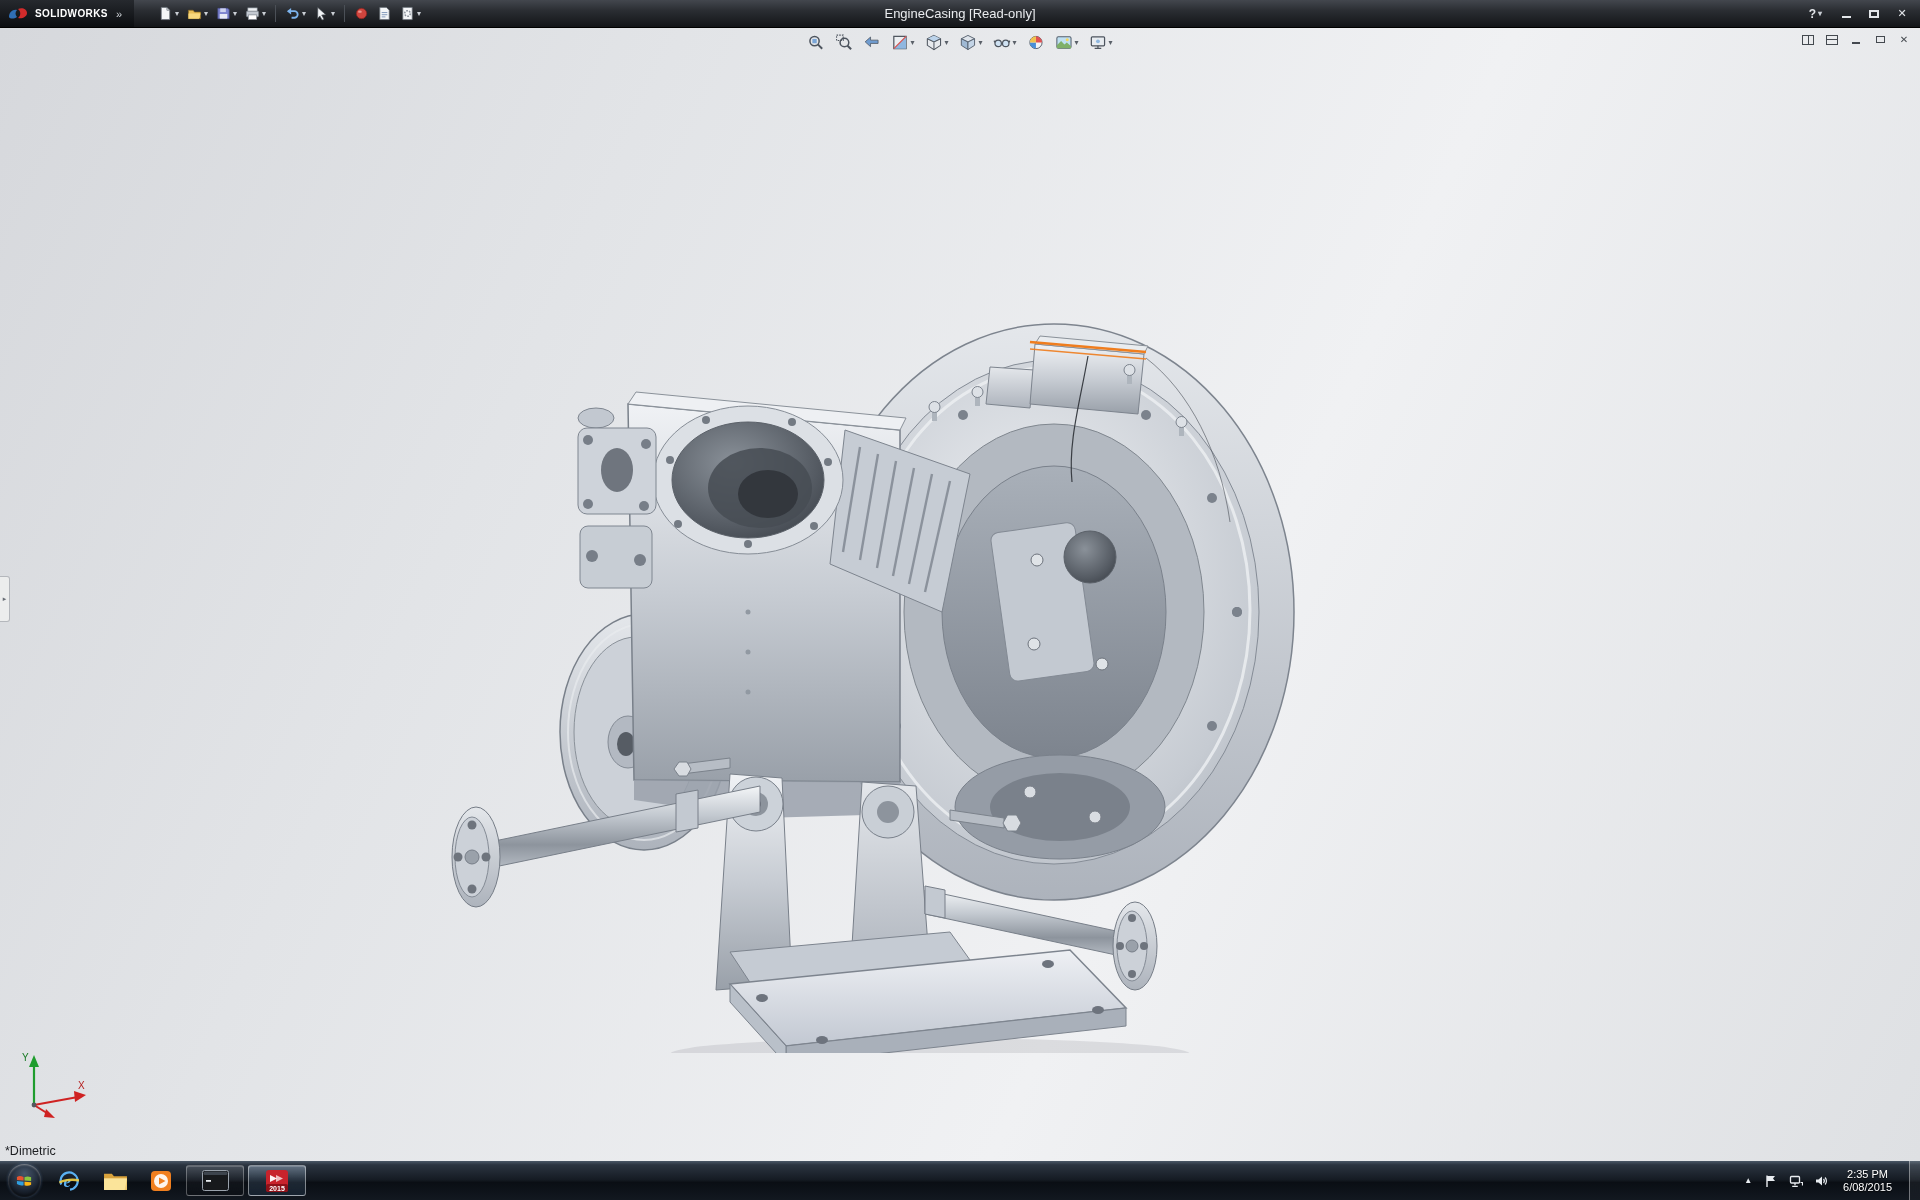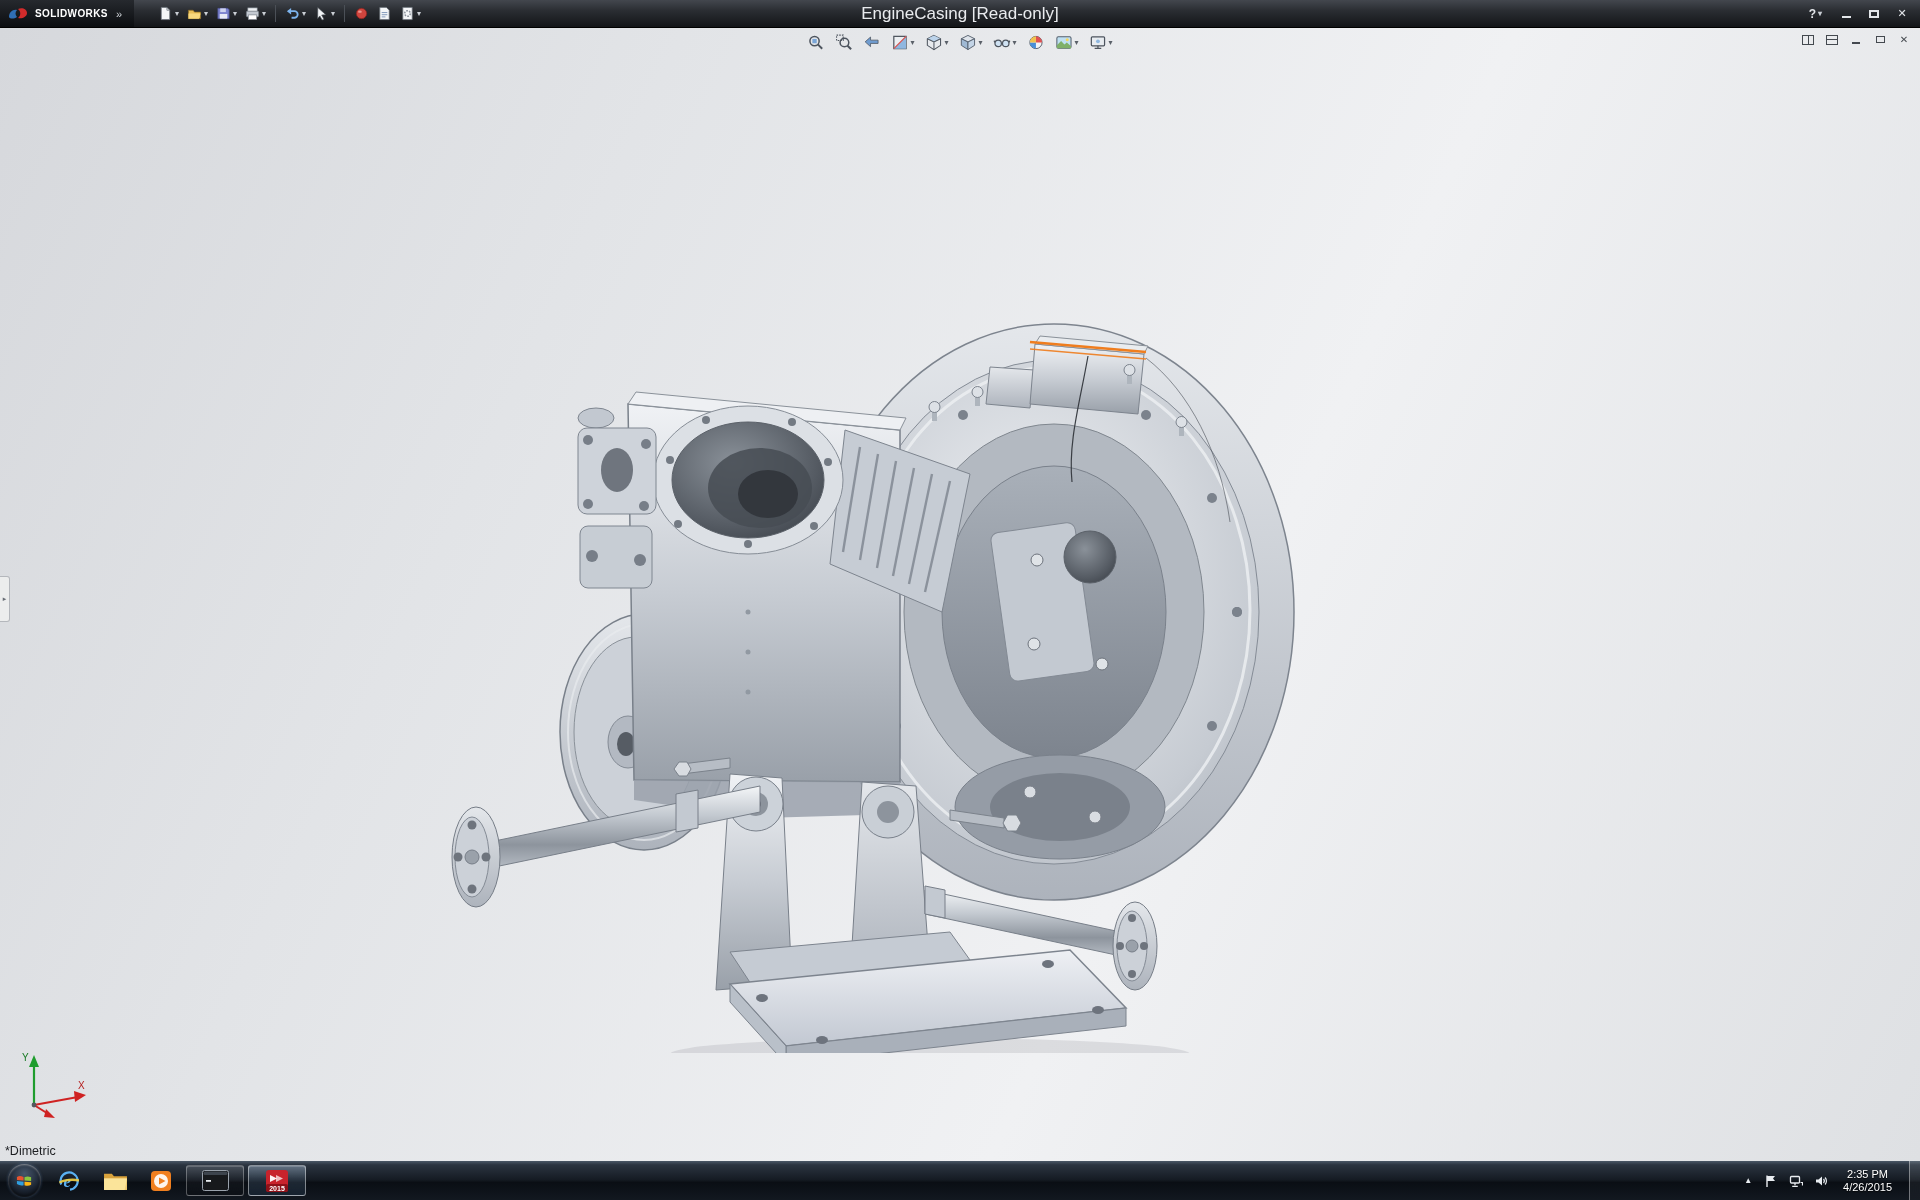--- a/index.html
+++ b/index.html
@@ -14,21 +14,21 @@
   .brand { display:flex; align-items:center; gap:6px; height:100%; padding:0 12px 0 7px;
     background:linear-gradient(#26292e, #0b0d10); }
   .brand-text { color:#fff; font-size:10px; font-weight:bold; letter-spacing:.4px; }
   .menu-expand { color:#cfd3d8; font-size:11px; margin-left:2px; }
   .tbar-tools { display:flex; align-items:center; margin-left:20px; }
   .ttool { display:flex; align-items:center; gap:2px; padding:2px 4px; border-radius:2px; }
   .ttool svg { display:block; }
   .caret { font-size:8px; color:#c9ced4; line-height:1; }
   .tsep { width:1px; height:17px; background:#4b5057; margin:0 5px; }
   .title-center { position:absolute; left:0; right:0; top:0; height:28px; line-height:28px;
-    text-align:center; color:#e9ebee; font-size:17px; pointer-events:none; }
+    text-align:center; color:#e9ebee; font-size:13px; pointer-events:none; }
   .tb-right { margin-left:auto; display:flex; align-items:center; gap:4px; padding-right:6px;
     color:#e3e6ea; position:relative; z-index:11; }
   .tb-right .wbtn { width:24px; height:20px; display:flex; align-items:center; justify-content:center; }
   .glyph-min { width:9px; height:2px; background:currentColor; margin-top:7px; }
   .glyph-restore { width:10px; height:8px; border:2px solid currentColor; }
   .help-btn { display:flex; align-items:center; gap:2px; font-size:12px; font-weight:bold; margin-right:8px; }
   .close-glyph { font-size:11px; }
 
   
   .viewport { position:absolute; top:28px; left:0; right:0; bottom:39px;
@@ -562,19 +562,19 @@
         </svg>
       </span>
       <span class="tray-ico">
         <svg width="14" height="14" viewBox="0 0 14 14">
           <path d="M2 5.5 h2.5 L8 2.5 v9 L4.5 8.5 H2 Z" fill="#e8ecf0"></path>
           <path d="M9.5 5 a3 3 0 0 1 0 4 M11 3.5 a5 5 0 0 1 0 7" stroke="#e8ecf0" fill="none" stroke-width="1.2"></path>
         </svg>
       </span>
       <div class="clock">
         <div>2:35 PM</div>
-        <div>4/26/2015</div>
+        <div>6/08/2015</div>
       </div>
       <div class="show-desktop"></div>
     </div>
   </div>
 
 </div>
 
 </body></html>

